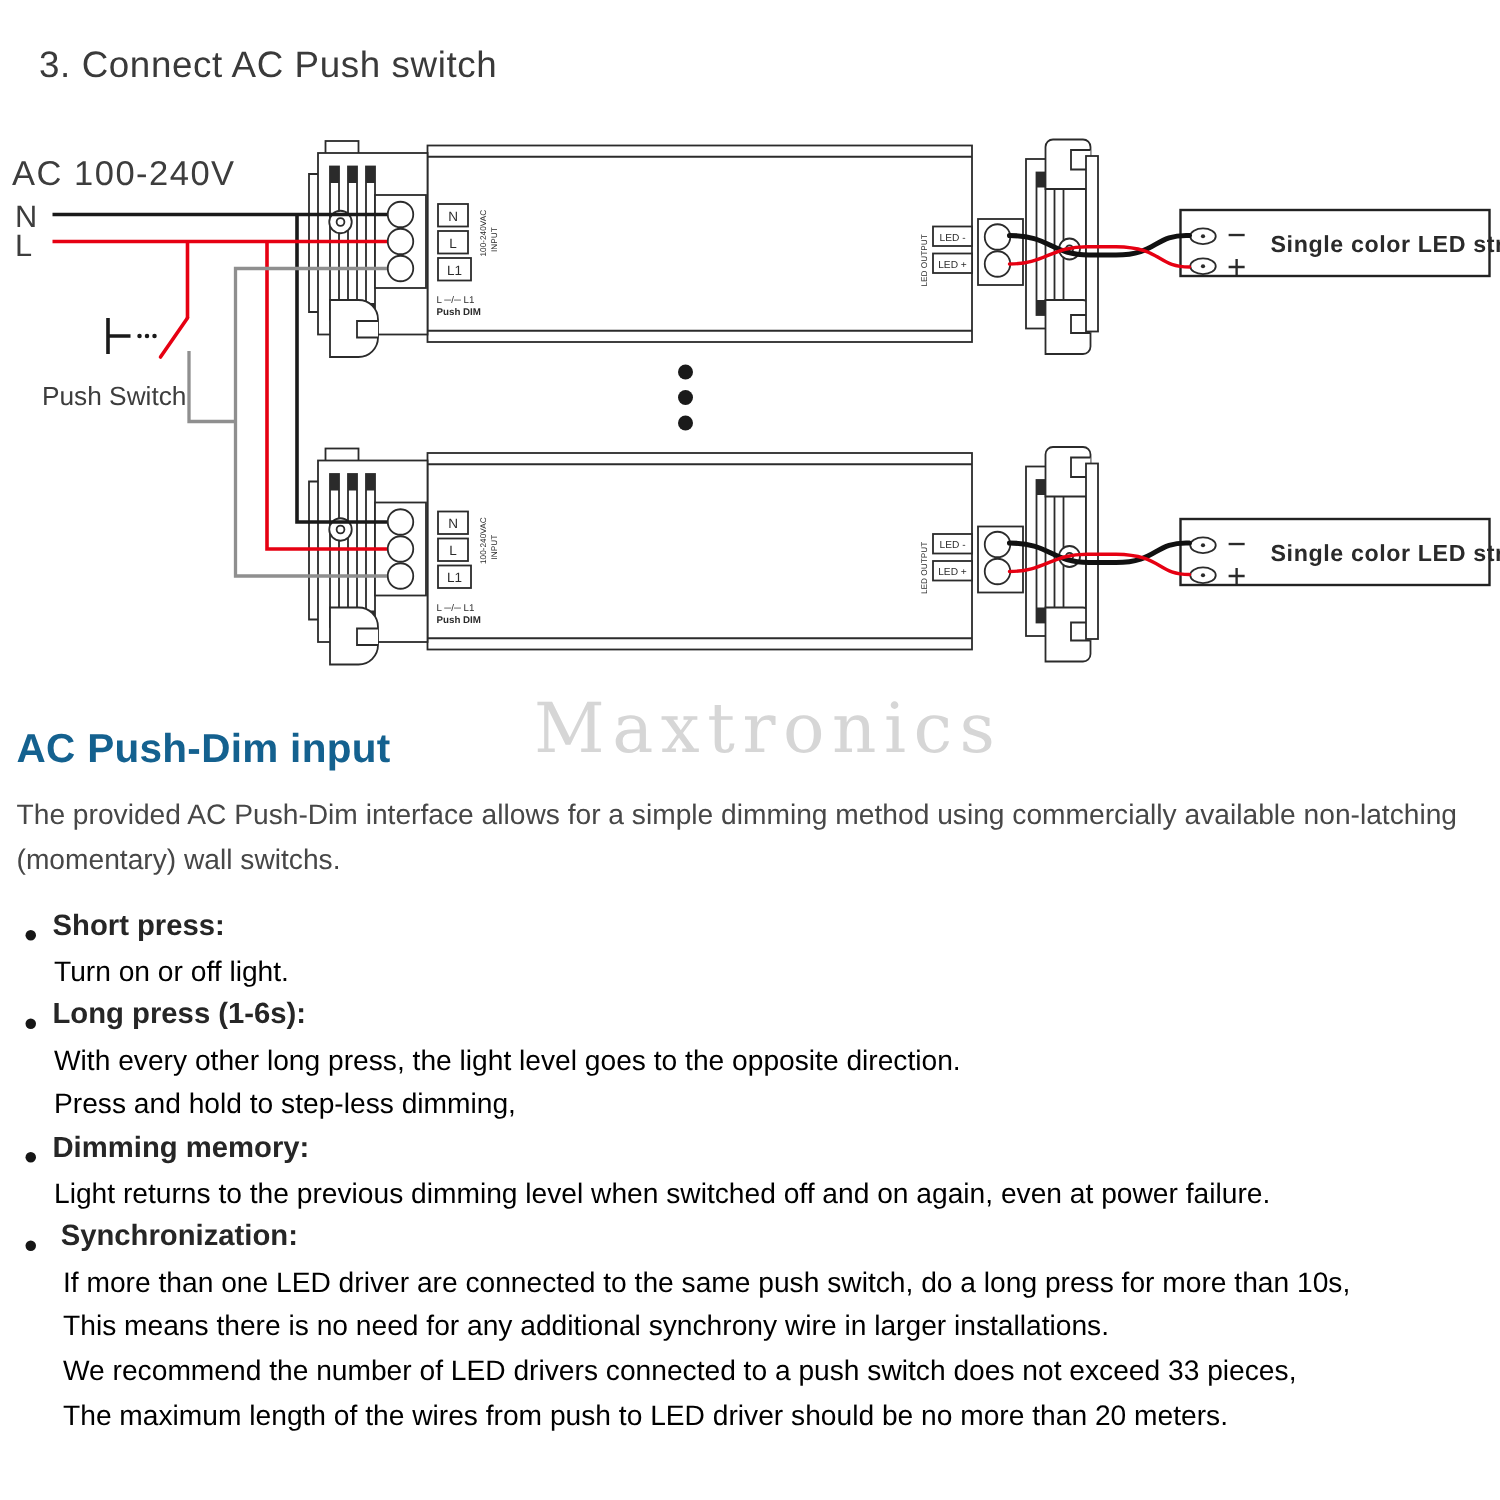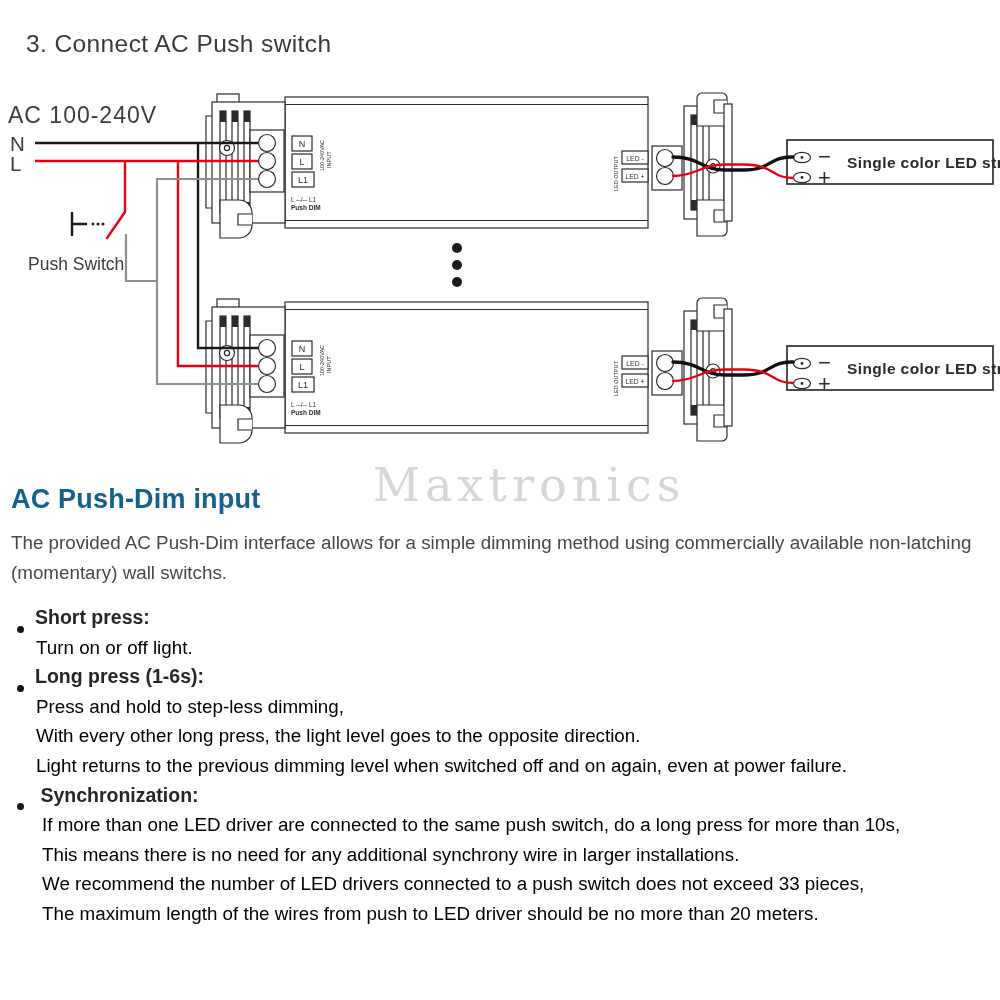--- a/index.html
+++ b/index.html
@@ -2,29 +2,29 @@
 <html><head>
 <meta charset="utf-8">
 <style>
   html,body{margin:0;padding:0;overflow:hidden}
   body{width:1000px;height:1000px;background:#fff;position:relative;
        font-family:"Liberation Sans",sans-serif;color:#3d3d3d}
   .page-title{position:absolute;top:16px;left:12px;margin:14px;font-size:24.5px;
        font-weight:500;color:#3a3a3a;letter-spacing:.4px}
   svg.diagram{position:absolute;top:0;left:0;z-index:1}
   svg.diagram text{font-family:"Liberation Sans",sans-serif}
-  .watermark{position:absolute;top:458px;left:373px;z-index:0;
+  .watermark{position:absolute;top:458px;left:356px;z-index:0;
        font-family:"DejaVu Serif",serif;font-size:46px;color:#d6d6d6;letter-spacing:5px}
   .content{position:absolute;top:480px;left:11px;right:2px;z-index:2}
   .section-heading{margin:0;font-size:27px;line-height:38px;font-weight:600;
        color:#14618f;letter-spacing:.2px}
   .intro{margin:10px 0 0}
   .line{display:block;font-size:18.8px;line-height:30px;color:#474747;white-space:nowrap}
   .bullets{margin-top:15px}
-  .bullet{display:flex;align-items:flex-end}
+  .bullet{display:flex;align-items:center}
   .dot{width:7px;height:7px;border-radius:50%;background:#161616;margin:11px 11px 0 6px;flex:none}
   .bullet-heading{font-size:19.5px;line-height:29.6px;font-weight:600;color:#262626;white-space:pre-wrap}
   .bline{font-size:18.8px;line-height:29.6px;color:#000000;padding-left:25px;white-space:nowrap}
   .bline.lg{padding-left:31px}
 </style>
 </head>
 <body>
 
 <h1 class="page-title">3. Connect AC Push switch</h1>
 
@@ -173,23 +173,27 @@
     <div class="bullet">
       <span class="dot"></span>
       <span class="bullet-heading">Short press:</span>
     </div>
     <div class="bline">Turn on or off light.</div>
 
     <div class="bullet">
       <span class="dot"></span>
       <span class="bullet-heading">Long press (1-6s):</span>
     </div>
+    <div class="bline">With every other long press, the light level goes to the opposite direction.</div>
     <div class="bline">Press and hold to step-less dimming,</div>
-    <div class="bline">With every other long press, the light level goes to the opposite direction.</div>
-
+
+    <div class="bullet">
+      <span class="dot"></span>
+      <span class="bullet-heading">Dimming memory:</span>
+    </div>
     <div class="bline">Light returns to the previous dimming level when switched off and on again, even at power failure.</div>
 
     <div class="bullet">
       <span class="dot"></span>
       <span class="bullet-heading"> Synchronization:</span>
     </div>
     <div class="bline lg">If more than one LED driver are connected to the same push switch, do a long press for more than 10s,</div>
     <div class="bline lg">This means there is no need for any additional synchrony wire in larger installations.</div>
     <div class="bline lg">We recommend the number of LED drivers connected to a push switch does not exceed 33 pieces,</div>
     <div class="bline lg">The maximum length of the wires from push to LED driver should be no more than 20 meters.</div>

